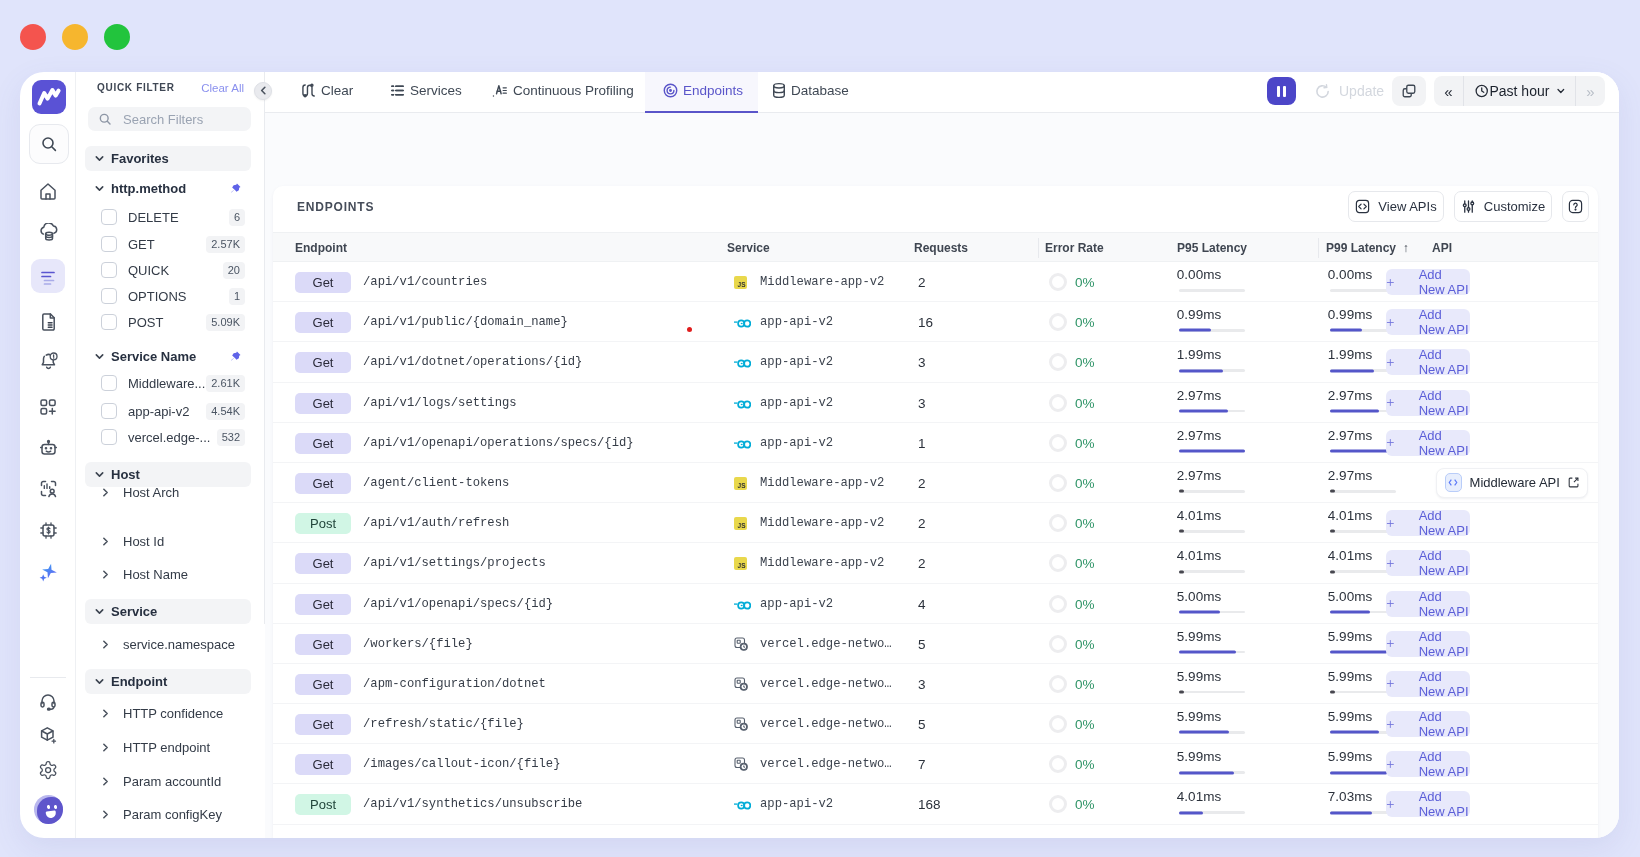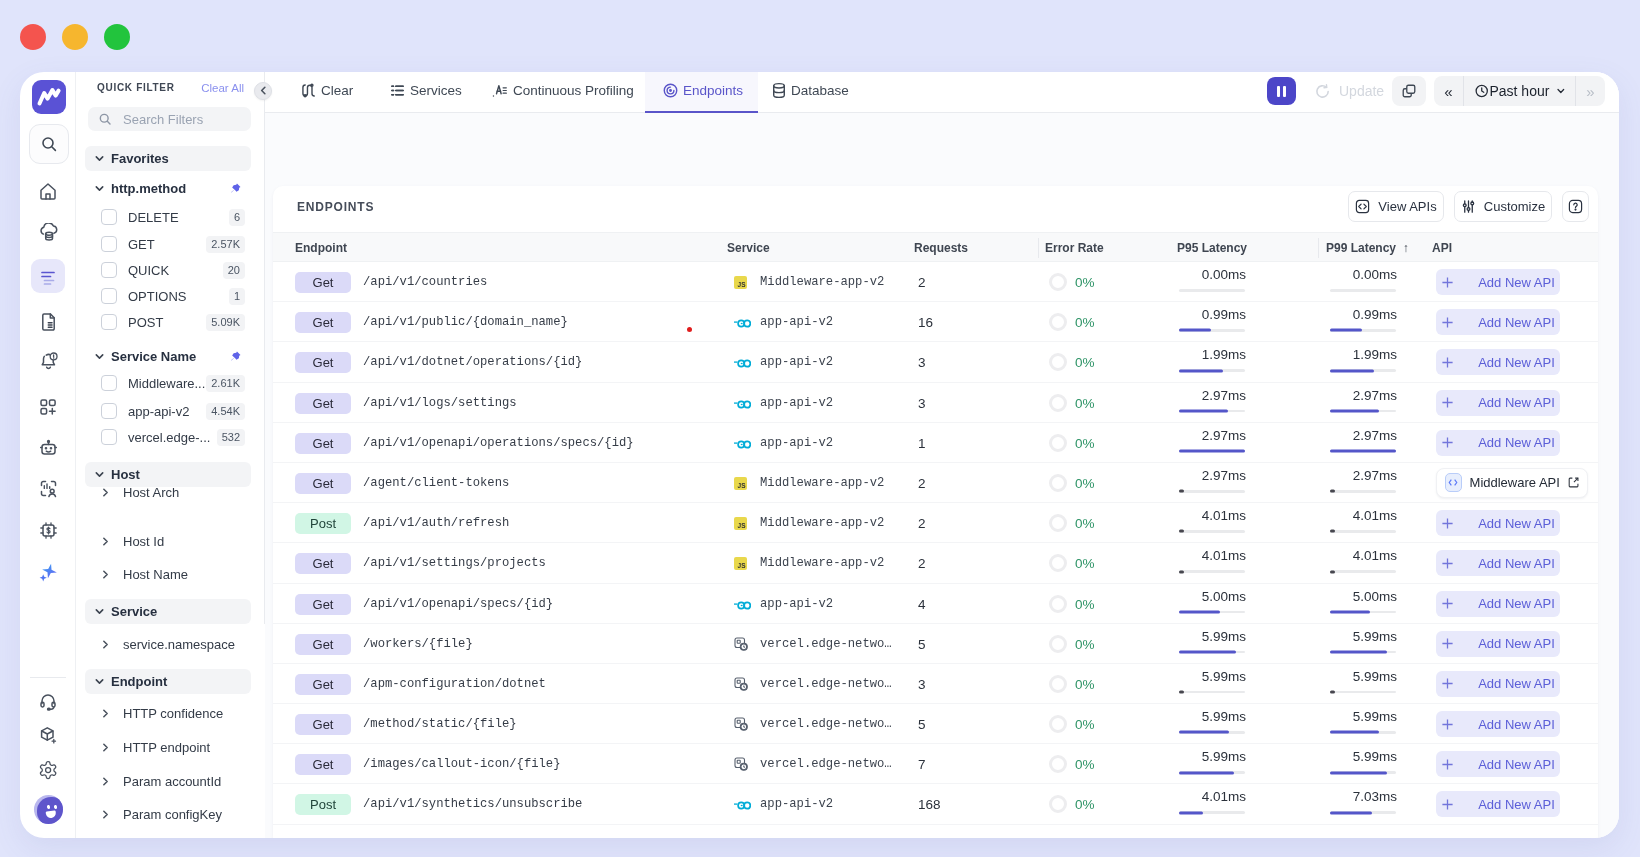--- a/index.html
+++ b/index.html
@@ -64,27 +64,27 @@
 .trow { position:relative; width:100%; height:40.2px; border-bottom:1px solid #f3f4f6; }
 .badge { position:absolute; left:22px; top:10px; width:56px; height:21px; border-radius:5px; font-size:13px; display:flex; align-items:center; justify-content:center; color:#2b2b3a; }
 .badge.get { background:#dbdaf8; }
 .badge.post { background:#d1f6e5; color:#21453a; }
 .path { position:absolute; left:90px; top:13px; font-family:"Liberation Mono",monospace; font-size:12.2px; color:#353c47; }
 .svc-ic { position:absolute; left:461px; top:13px; width:18px; }
 .svc { position:absolute; left:487px; top:13px; font-family:"Liberation Mono",monospace; font-size:12.2px; color:#3c434e; }
 .req { position:absolute; left:645px; top:13px; font-size:13.5px; color:#2b313b; }
 .err-ring { position:absolute; left:776px; top:11px; width:18px; height:18px; border-radius:50%; border:3.2px solid #ededef; }
 .err-pct { position:absolute; left:802px; top:13px; font-size:13.5px; color:#2f9467; }
-.lat { position:absolute; top:5px; width:94px; text-align:right; font-size:13.5px; color:#2b313b; }
+.lat { position:absolute; top:5px; width:94px; text-align:center; font-size:13.5px; color:#2b313b; }
 .lat.p95 { left:879px; }
 .lat.p99 { left:1030px; }
 .lat .track { display:block; margin-top:7px; margin-left:27px; width:66px; height:2.6px; border-radius:2px; background:#e9eaec; position:relative; }
 .lat .fill { position:absolute; left:0; top:50%; transform:translateY(-50%); height:3px; border-radius:2px; background:#5456c9; }
 .lat .nub { position:absolute; left:0; top:50%; transform:translateY(-50%); width:5px; height:3px; border-radius:1.5px; background:#47474f; }
-.addapi { position:absolute; left:1163px; top:7px; width:124px; height:26px; background:#e8e9fb; border-radius:6px; display:flex; align-items:center; justify-content:center; gap:24px; }
+.addapi { position:absolute; left:1113px; top:7px; width:84px; height:26px; background:#e8e9fb; border-radius:6px; display:flex; align-items:center; justify-content:center; gap:24px; }
 .addapi span { font-size:13px; color:#5b5ed8; }
 .mwapi { position:absolute; left:1163px; top:5px; width:152px; height:30px; background:#fff; border:1px solid #f0f1f4; box-shadow:0 1px 2px rgba(130,140,160,.12); border-radius:8px; display:flex; align-items:center; padding:0 8px; gap:8px; }
 .mwic { width:19px; height:19px; background:#e7eefd; border:1px solid #b9cdf9; border-radius:5px; display:flex; align-items:center; justify-content:center; }
 .mwtxt { font-size:13px; color:#242b36; white-space:nowrap; }
 .mwapi .ext { margin-left:auto; }
 .reddot { position:absolute; left:414px; top:25px; width:5px; height:5px; border-radius:50%; background:#e01d1d; }
 </style></head>
 <body>
 <div class="light" style="left:20px;background:#f4544e"></div>
 <div class="light" style="left:62px;background:#f6b62e"></div>
@@ -765,21 +765,21 @@
               </em></div>
             <div class="addapi">
               <svg width="13" height="13" viewBox="0 0 14 14" stroke="#7275db" stroke-width="1.4" fill="none">
                 <path d="M7 1.5v11M1.5 7h11"></path>
               </svg>
               <span>Add New API</span>
             </div>
           </div>
 <div class="trow">
             <div class="badge get">Get</div>
-            <div class="path">/method/static/{file}</div>
+            <div class="path">/refresh/static/{file}</div>
             <div class="svc-ic"><svg width="14" height="14" viewBox="0 0 14 14" fill="none" stroke="#565f6d" stroke-width="1.1">
                 <rect x="1" y="1" width="9.5" height="9.5" rx="2"></rect>
                 <rect x="3.2" y="3.2" width="3" height="3" rx="0.5"></rect>
                 <circle cx="9.8" cy="9.8" r="3.5" fill="#fff"></circle>
                 <circle cx="9.8" cy="9.8" r="2.9"></circle>
                 <path d="M9.8 8.4 v1.4 l1 .7"></path>
               </svg></div>
             <div class="svc">vercel.edge-netwo…</div>
             <div class="req">5</div>
             <div class="err-ring"></div>

